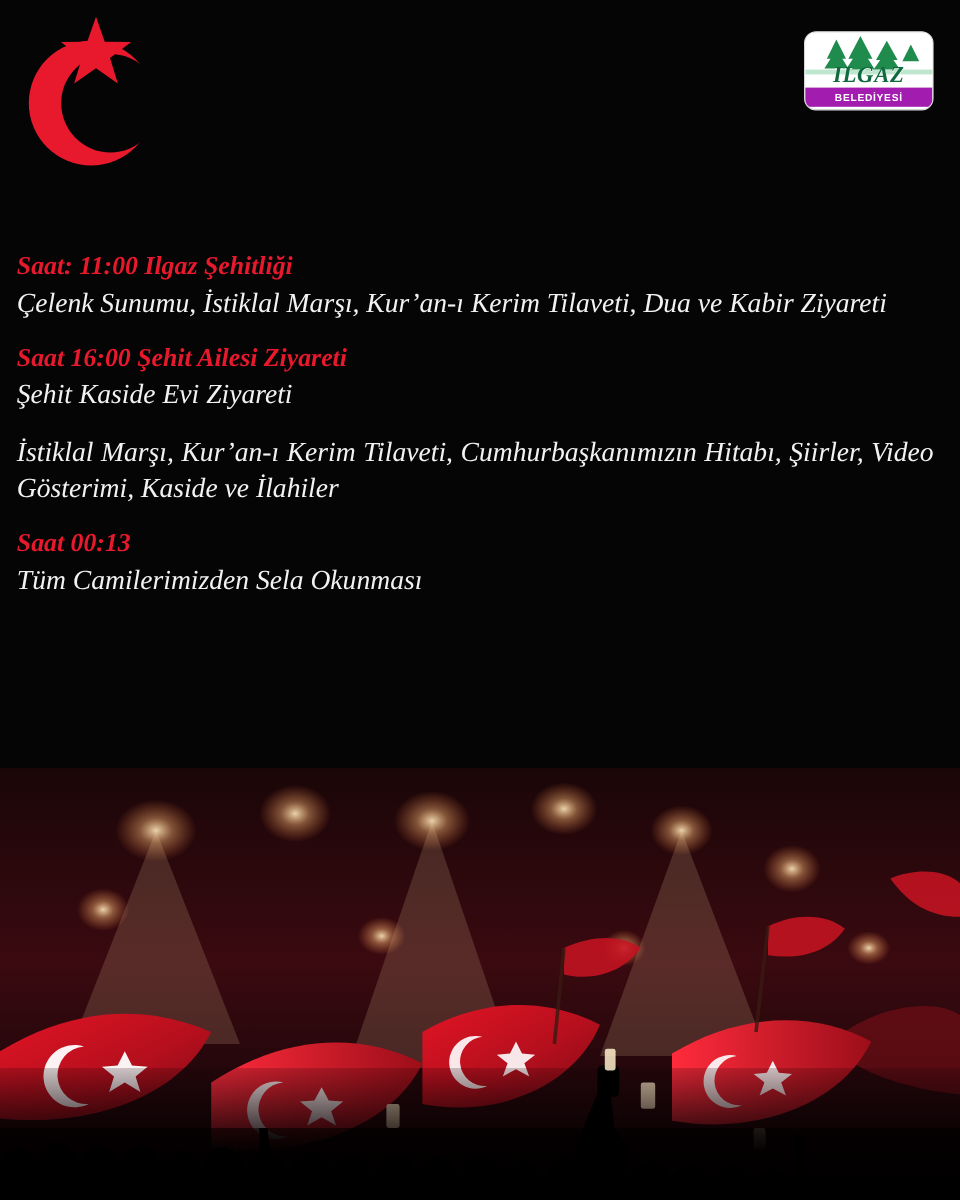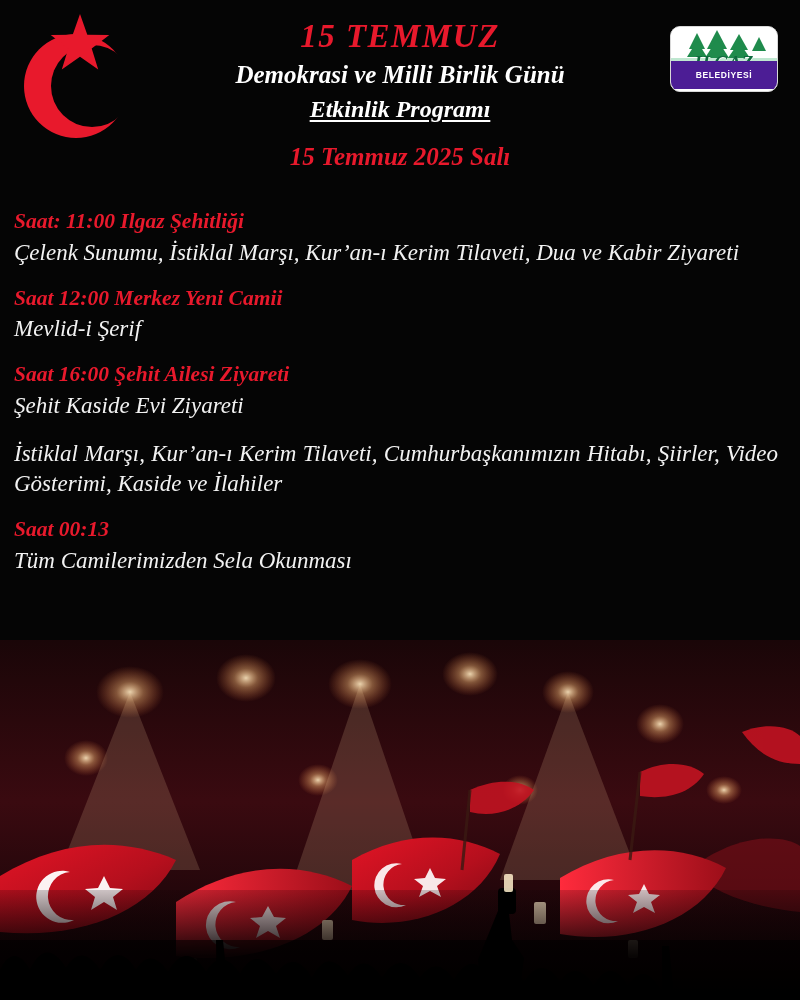--- a/index.html
+++ b/index.html
@@ -109,22 +109,22 @@
     font-size: 19px;
     color: #0f6b3f;
     letter-spacing: 0.5px;
     text-shadow: 0 1px 0 #ffffff;
   }
   .logo-band {
     position: absolute;
     left: 0;
     right: 0;
     bottom: 2px;
-    height: 28px;
-    background: #4c1d95;
+    height: 16px;
+    background: #a21caf;
     display: flex;
     align-items: center;
     justify-content: center;
   }
   .logo-text-sub {
     font-family: "Liberation Sans", sans-serif;
     font-weight: bold;
     font-size: 8.5px;
     color: #ffffff;
     letter-spacing: 0.6px;
@@ -186,26 +186,20 @@
             <circle cx="58" cy="78" r="52" fill="white"></circle>
             <circle cx="74" cy="78" r="41" fill="black"></circle>
           </mask>
         </defs>
         <rect x="0" y="0" width="120" height="135" fill="#e8192c" mask="url(#crescentMask)"></rect>
 
         <polygon fill="#e8192c" points="62,6 69.3,26.8 91.3,27.1 73.7,40.4 80.2,61.5 62,48.8 43.8,61.5 50.3,40.4 32.7,27.1 54.7,26.8"></polygon>
       </svg>
     </div>
 
-    <div class="header-titles">
-      <div class="t-15temmuz">15 TEMMUZ</div>
-      <div class="t-sub1">Demokrasi ve Milli Birlik Günü</div>
-      <div class="t-sub2">Etkinlik Programı</div>
-      <div class="t-date">15 Temmuz 2025 Salı</div>
-    </div>
 
     <div class="logo">
       <div class="logo-inner">
         <svg viewBox="0 0 108 66" width="108" height="66">
           <rect x="0" y="0" width="108" height="40" fill="#ffffff"></rect>
 
           <g fill="#1f8b4c">
             <polygon points="26,6 34,22 18,22"></polygon>
             <polygon points="26,14 36,30 16,30"></polygon>
             <polygon points="46,3 56,22 36,22"></polygon>
@@ -224,24 +218,20 @@
     </div>
   </div>
 
   <div class="program">
 
     <div class="entry">
       <div class="entry-title">Saat: 11:00 Ilgaz Şehitliği</div>
       <div class="entry-desc">Çelenk Sunumu, İstiklal Marşı, Kur’an-ı Kerim Tilaveti, Dua ve Kabir Ziyareti</div>
     </div>
 
-    <div class="entry">
-      <div class="entry-title">Saat 12:00 Merkez Yeni Camii</div>
-      <div class="entry-desc nojust">Mevlid-i Şerif</div>
-    </div>
 
     <div class="entry">
       <div class="entry-title">Saat 16:00 Şehit Ailesi Ziyareti</div>
       <div class="entry-desc nojust">Şehit Kaside Evi Ziyareti</div>
     </div>
 
     <div class="entry">
       <div class="entry-desc">İstiklal Marşı, Kur’an-ı Kerim Tilaveti, Cumhurbaşkanımızın Hitabı, Şiirler, Video Gösterimi, Kaside ve İlahiler</div>
     </div>
 

